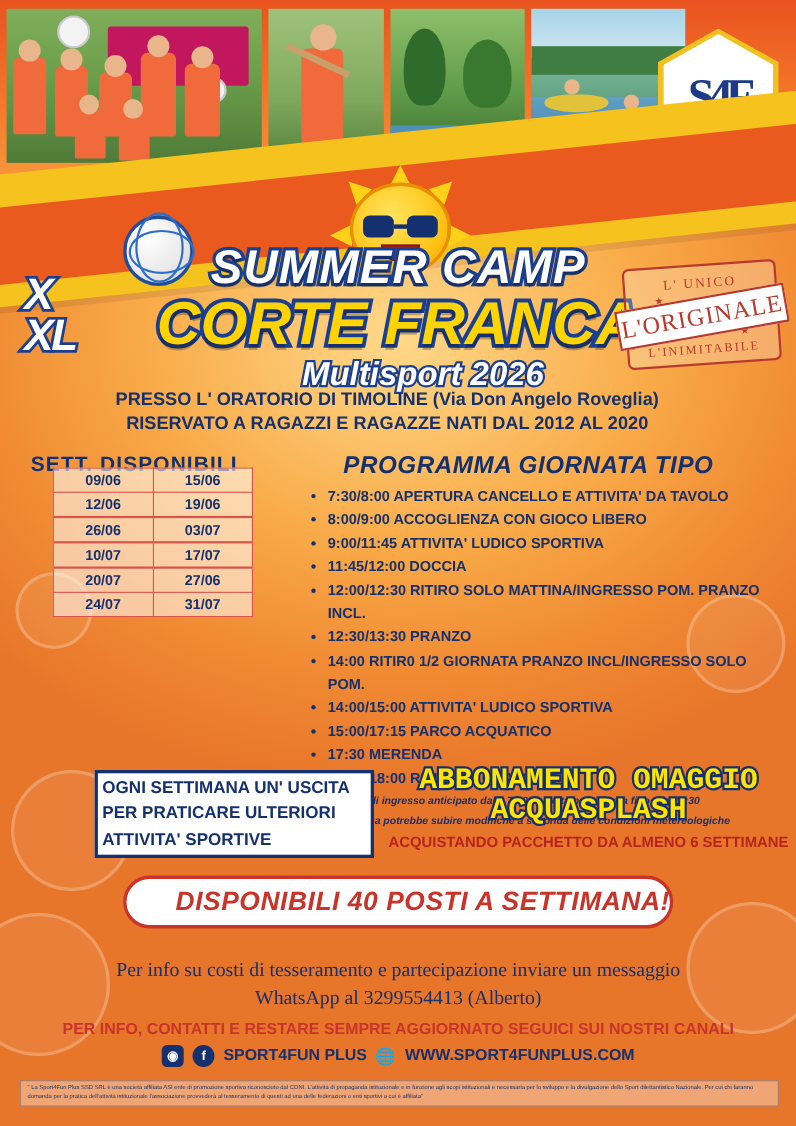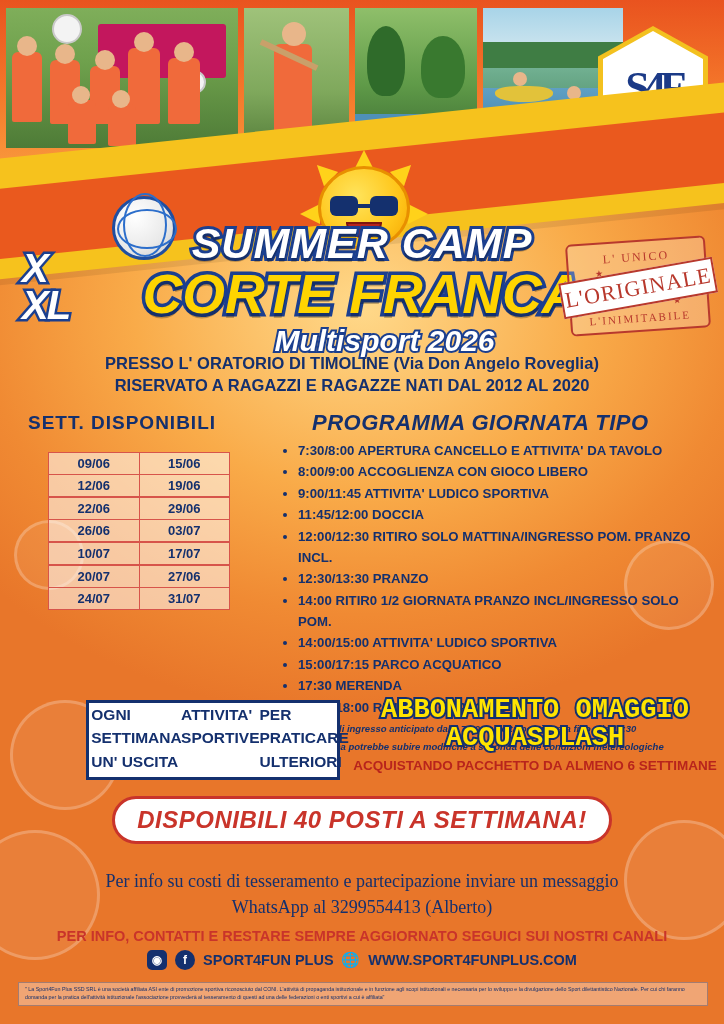--- a/index.html
+++ b/index.html
@@ -200,21 +200,21 @@
     position:absolute; left:28px; top:412px;
     color:#14306e; font-size:19px; font-weight:bold; letter-spacing:1px;
   }
   .h-prog {
     position:absolute; left:312px; top:410px;
     color:#14306e; font-size:22px; font-weight:bold; letter-spacing:.5px;font-style:italic;
   }
 
   
   .weeks {
-    position:absolute; left:48px; top:452px; width:182px;
+    position:absolute; left:48px; top:425px; width:182px;
     border-collapse:collapse;
     background:rgba(255,255,255,.55);
   }
   .weeks td {
     border:1px solid #d7544a;
     color:#14306e; font-size:13px; font-weight:bold;
     text-align:center; padding:3px 0; width:50%;
     font-family:"Liberation Sans", sans-serif;
   }
   .weeks tr.sep td { border-bottom:2px solid #d7544a; }
@@ -231,43 +231,43 @@
   .prog ul { margin:0; padding-left:16px; }
   .prog .note {
     margin-top:4px; font-size:9.5px; font-style:italic; font-weight:bold;
     line-height:1.5; color:#14306e;
   }
 
   
   .box-left {
     position:absolute; left:86px; top:700px; width:254px; height:80px;
     background:#fff; border:3px solid #14306e;
-    display:flex; flex-direction:row; justify-content:center;
-    padding-left:14px;
+    display:flex; flex-direction:column; justify-content:center;
+    padding-left:4px;
   }
   .box-left div {
     color:#14306e; font-size:15.5px; font-weight:bold; line-height:1.5;
   }
   .abb {
     position:absolute; left:350px; top:696px; width:370px; text-align:center;
   }
   .abb .l1 {
     color:#ffe400; font-size:27px; font-weight:bold;
     -webkit-text-stroke:4px #14306e; paint-order:stroke fill;
     line-height:1.05; font-family:Liberation Mono, monospace;
   }
   .abb .l3 {
     color:#b8241c; font-size:13.5px; font-weight:bold; margin-top:5px;
   }
 
   
   .posti {
     position:absolute; left:112px; top:796px; width:500px; height:48px;
     background:#fff; border:3px solid #c9342a; border-radius:26px;
-    display:flex; align-items:center; justify-content:center;
+    display:flex; align-items:center; justify-content:flex-end;
   }
   .posti span {
     color:#c9342a; font-size:24px; font-weight:bold; font-style:italic;
     letter-spacing:.5px;
   }
 
   
   .info {
     position:absolute; top:868px; left:0; width:724px; text-align:center;
     color:#14306e; font-size:18px; font-weight:normal; line-height:1.45;
@@ -415,24 +415,20 @@
   <table class="weeks">
     <tbody>
       <tr>
         <td>09/06</td>
         <td>15/06</td>
       </tr>
       <tr class="sep">
         <td>12/06</td>
         <td>19/06</td>
       </tr>
-      <tr>
-        <td>22/06</td>
-        <td>29/06</td>
-      </tr>
       <tr class="sep">
         <td>26/06</td>
         <td>03/07</td>
       </tr>
       <tr class="sep">
         <td>10/07</td>
         <td>17/07</td>
       </tr>
       <tr>
         <td>20/07</td>
@@ -458,22 +454,22 @@
       <li>15:00/17:15 PARCO ACQUATICO</li>
       <li>17:30 MERENDA</li>
       <li>17:30/18:00 RITIRO IN ORATORIO</li>
     </ul>
     <div class="note">*Possibilità di ingresso anticipato dalle 7:00 e uscita posticipata fino alle 18:30</div>
     <div class="note">*Il programma potrebbe subire modifiche a seconda delle condizioni metereologiche</div>
   </div>
 
   <div class="box-left">
     <div>OGNI SETTIMANA UN' USCITA</div>
+    <div>PER PRATICARE ULTERIORI</div>
     <div>ATTIVITA' SPORTIVE</div>
-    <div>PER PRATICARE ULTERIORI</div>
   </div>
 
   <div class="abb">
     <div class="l1">ABBONAMENTO OMAGGIO</div>
     <div class="l1">ACQUASPLASH</div>
     <div class="l3">ACQUISTANDO PACCHETTO DA ALMENO 6 SETTIMANE</div>
   </div>
 
   <div class="posti">
     <span>DISPONIBILI 40 POSTI A SETTIMANA!</span>

